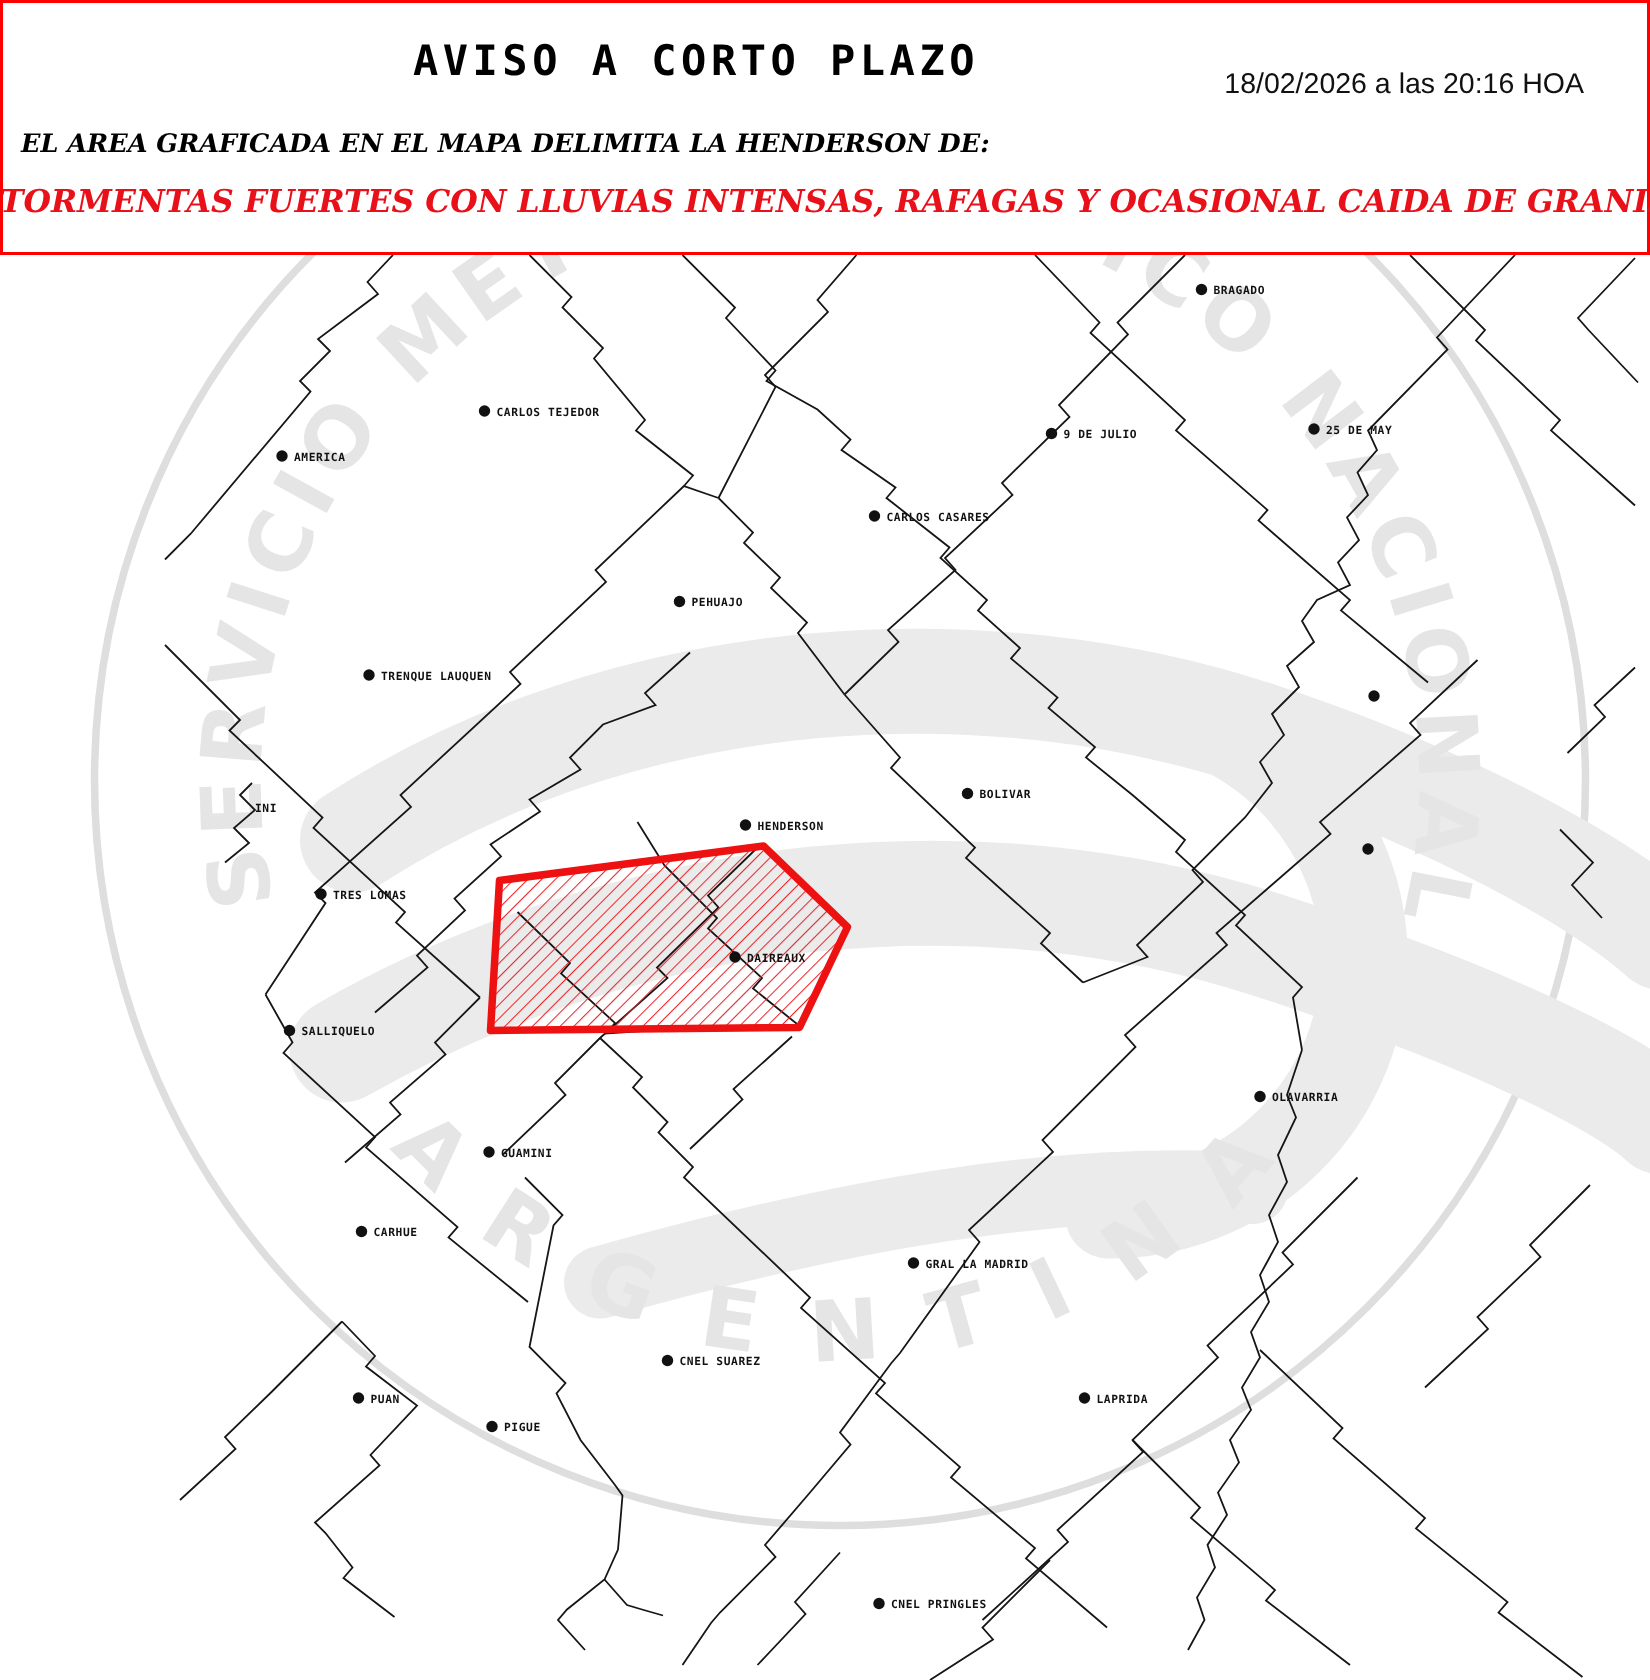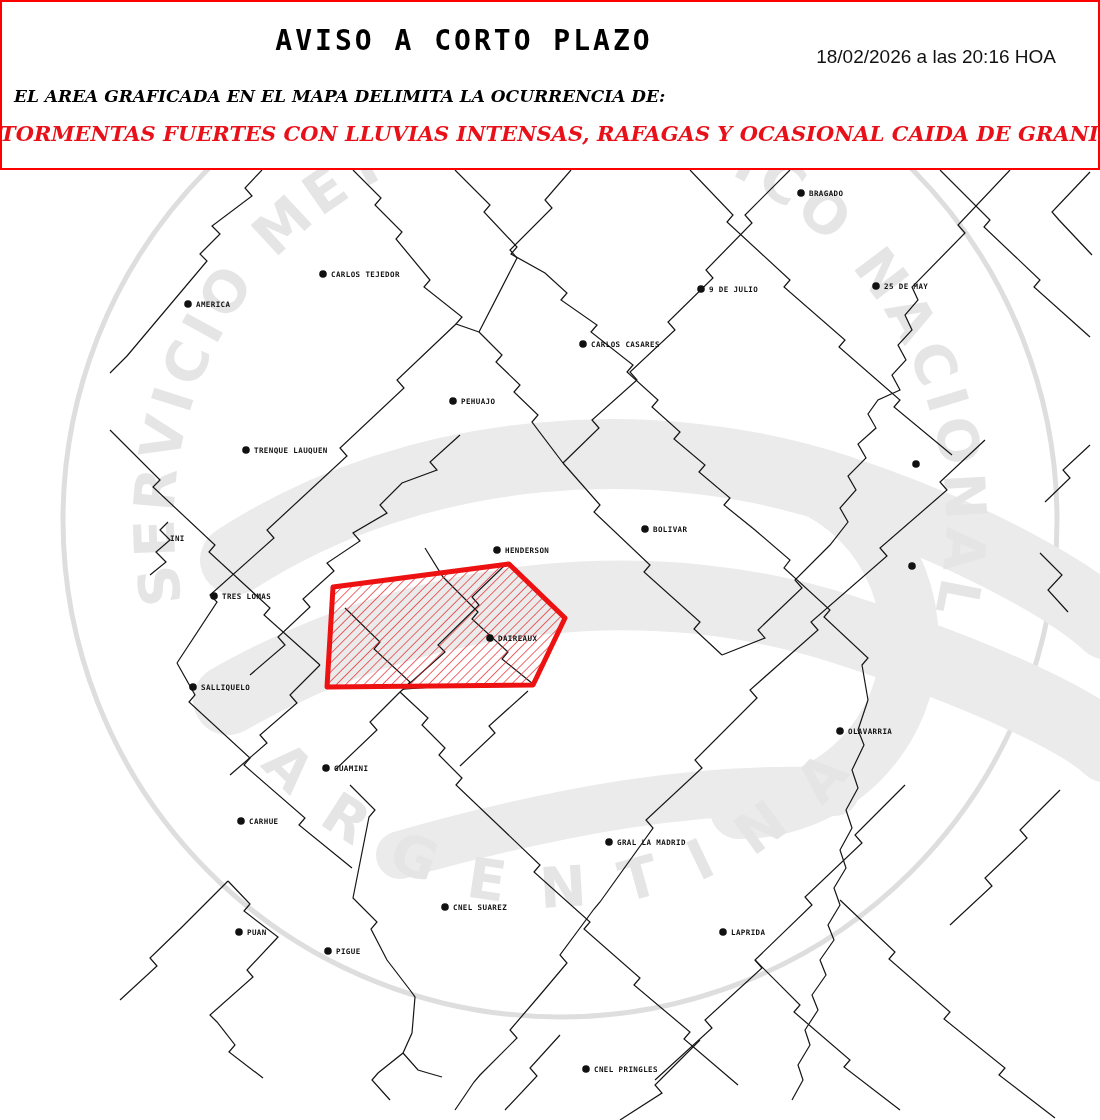--- a/index.html
+++ b/index.html
@@ -24,21 +24,21 @@
 <body>
 
 <div class="page">
 
   <div class="box1"></div>
   <div class="box2"></div>
 
   <div class="title">AVISO A CORTO PLAZO</div>
   <div class="datetime">18/02/2026 a las 20:16 HOA</div>
 
-  <div class="notice-intro">EL AREA GRAFICADA EN EL MAPA DELIMITA LA OCURRENCIA DE:</div>
+  <div class="notice-intro">EL AREA GRAFICADA EN EL MAPA DELIMITA LA HENDERSON DE:</div>
   <div class="notice-hazard">TORMENTAS FUERTES CON LLUVIAS INTENSAS, RAFAGAS Y OCASIONAL CAIDA DE GRANIZO.</div>
 
   <svg id="map-svg" width="1100" height="950" viewBox="0 170 1100 950">
       <defs>
         <pattern id="hatch" width="6.5" height="6.5" patternUnits="userSpaceOnUse" patternTransform="rotate(45)">
           <line x1="0" y1="0" x2="0" y2="6.5" stroke="#e8262a" stroke-width="1.4"></line>
         </pattern>
         <path id="wmTop" d="M 187,620 A 386,386 0 1 1 933,620" fill="none"></path>
         <path id="wmBot" d="M 256,758 A 386,386 0 0 0 864,758" fill="none"></path>
       </defs>

